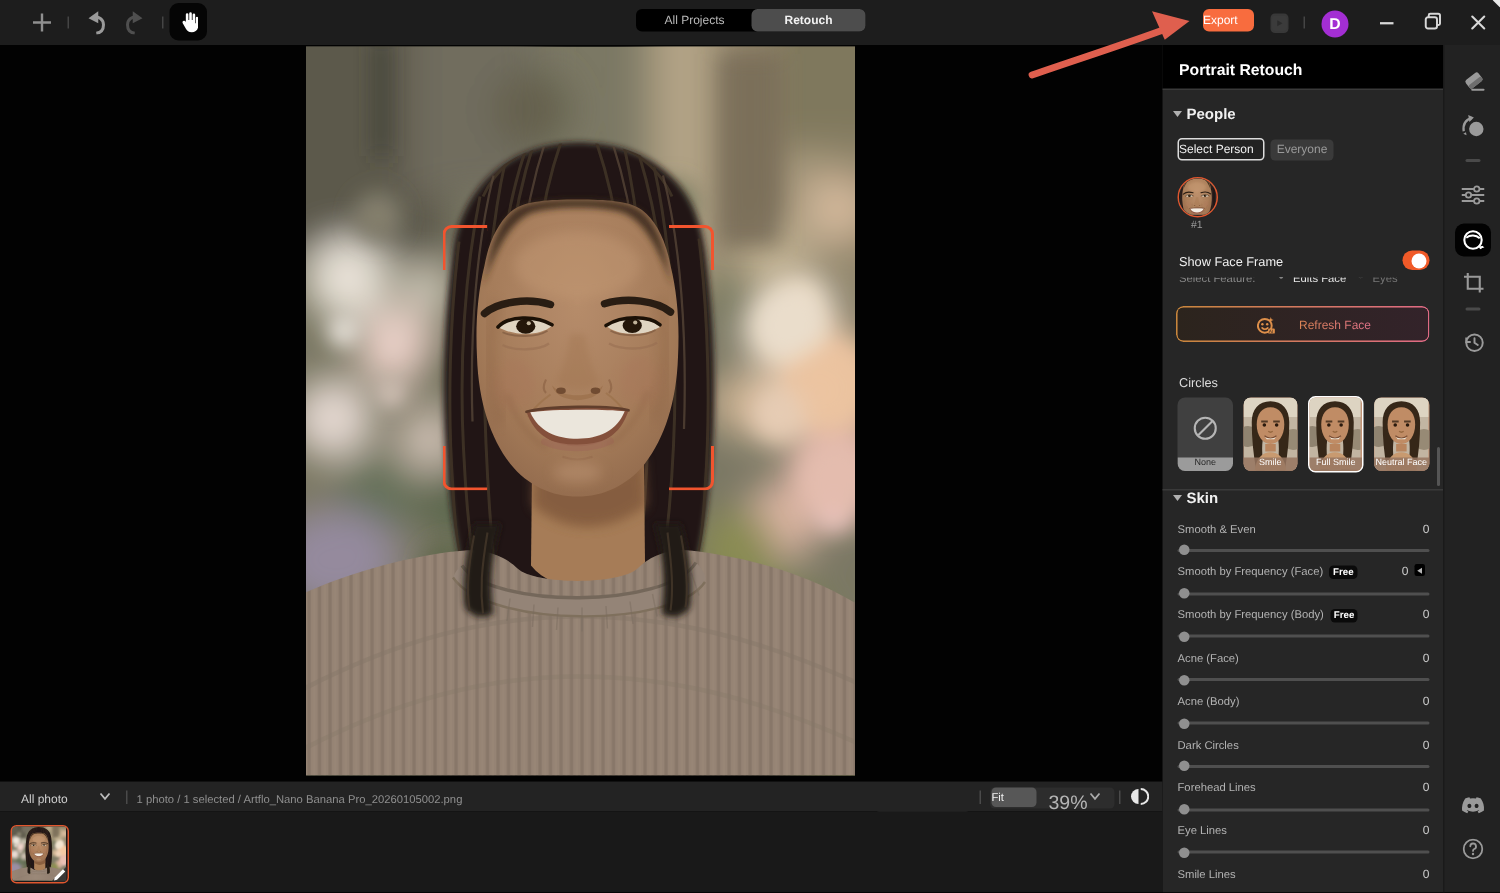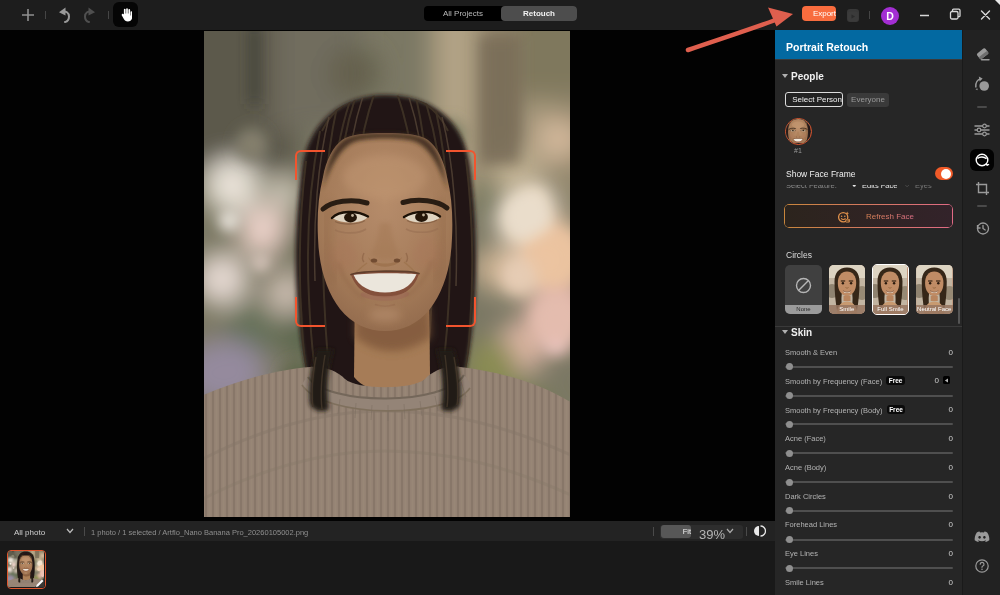--- a/index.html
+++ b/index.html
@@ -6,21 +6,21 @@
 html,body { width:1000px; height:595px; background:#000; font-family:"Liberation Sans", sans-serif; overflow:hidden; }
 #app { position:relative; width:1000px; height:595px; }
 .abs { position:absolute; }
 
 
 #topbar { left:0; top:0; width:1000px; height:30px; background:#1d1d1d; }
 #handbtn { left:113px; top:2px; width:25px; height:25px; background:#050505; border-radius:6px; }
 #tabs { left:424px; top:6px; width:153px; height:15px; background:#000000; border-radius:4px; }
 #tab-all { left:0; top:0; width:78px; height:15px; color:#b9b9b9; font-size:8px; line-height:15px; text-align:center; }
 #tab-editor { left:77px; top:0; width:76px; height:15px; background:#4d4d4d; border-radius:4px; color:#f2f2f2; font-size:8px; line-height:15px; text-align:center; font-weight:bold; }
-#exportbtn { left:802px; top:6px; width:34px; height:15px; background:#f86c3e; border-radius:4px; color:#fff; font-size:8px; line-height:15.5px; text-align:right; }
+#exportbtn { left:802px; top:6px; width:34px; height:15px; background:#f86c3e; border-radius:4px; color:#fff; font-size:8px; line-height:15.5px; text-align:left; }
 .tdiv { top:11px; width:1px; height:8px; background:#454545; }
 #dimicon { left:847px; top:9px; width:12px; height:13px; background:#383838; border-radius:3px; }
 #avatar { left:881px; top:7px; width:18px; height:18px; background:#a32ed3; border-radius:50%; color:#fff; font-size:10.5px; font-weight:bold; text-align:center; line-height:18px; }
 
 
 #canvas { left:0; top:30px; width:775px; height:491px; background:#020202; }
 #photo { left:204px; top:31px; width:366px; height:486px; filter:brightness(0.97) saturate(0.96); }
 
 
 .fb { position:absolute; width:30px; height:30px; border:0 solid #f2542e; }
@@ -29,25 +29,25 @@
 #fb-bl { left:295px; top:297px; border-left-width:2px; border-bottom-width:2px; border-bottom-left-radius:6px; }
 #fb-br { left:446px; top:297px; border-right-width:2px; border-bottom-width:2px; border-bottom-right-radius:6px; }
 
 
 #bottombar { left:0; top:521px; width:775px; height:20px; background:#232323; color:#bbb; font-size:8px; }
 #filmstrip { left:0; top:541px; width:775px; height:54px; background:#191919; }
 #thumb { left:7px; top:550px; width:39px; height:39px; border:1.5px solid #e0562e; border-radius:4px; overflow:hidden; }
 
 
 #panel { left:775px; top:30px; width:187px; height:565px; background:#262626; }
-#panelheader { left:0; top:0; width:187px; height:30px; background:#0369a1; border-bottom:1px solid #3a3a3a; color:#fff; font-size:10.5px; font-weight:bold; line-height:34px; padding-left:11px; }
+#panelheader { left:0; top:0; width:187px; height:30px; background:#000000; border-bottom:1px solid #3a3a3a; color:#fff; font-size:10.5px; font-weight:bold; line-height:34px; padding-left:11px; }
 .sect-title { color:#f0f0f0; font-size:10px; font-weight:bold; }
 .tri { width:0; height:0; border-left:3.5px solid transparent; border-right:3.5px solid transparent; border-top:4.5px solid #b0b0b0; }
 
-#btn-select { left:10px; top:62px; width:58px; height:15px; border:1px solid #dcdcdc; border-radius:3px; color:#f0f0f0; font-size:8px; line-height:13.5px; text-align:right; background:#222; white-space:nowrap; }
+#btn-select { left:10px; top:62px; width:58px; height:15px; border:1px solid #dcdcdc; border-radius:3px; color:#f0f0f0; font-size:8px; line-height:13.5px; text-align:left; background:#222; white-space:nowrap; }
 #btn-everyone { left:72px; top:63px; width:42px; height:13.5px; background:#3a3a3a; border-radius:3px; color:#9a9a9a; font-size:8px; line-height:14px; text-align:center; white-space:nowrap; }
 #pavatar { left:10px; top:88px; width:27px; height:27px; border-radius:50%; border:1.5px solid #e0562e; overflow:hidden; }
 
 #toggle { left:159.5px; top:137px; width:18px; height:13px; background:#f05a28; border-radius:7px; }
 #toggle::after { content:""; position:absolute; right:1.5px; top:1.5px; width:10px; height:10px; border-radius:50%; background:#fff; }
 
 #refreshbtn { left:9px; top:174px; width:169px; height:24px; border-radius:5px; background:linear-gradient(90deg,#2c241d,#33232a); border:1px solid transparent;
   background-clip:padding-box; }
 #refreshborder { left:9px; top:174px; width:169px; height:24px; border-radius:5px; background:linear-gradient(90deg,#c8863c,#e06a85); -webkit-mask:linear-gradient(#fff 0 0) content-box, linear-gradient(#fff 0 0); -webkit-mask-composite:xor; mask-composite:exclude; padding:1px; }
 
@@ -357,21 +357,21 @@
   <div id="bottombar" class="abs">
     <div class="abs" style="left:14px;top:6.5px;color:#cfcfcf">All photo</div>
     <svg class="abs" style="left:66px;top:7px" width="8" height="6" viewBox="0 0 8 6">
         <path d="M1 1 L4 4.5 L7 1" fill="none" stroke="#bbb" stroke-width="1.2"></path>
       </svg>
     <div class="abs" style="left:84px;top:6px;width:1px;height:9px;background:#4a4a4a"></div>
     <div class="abs" style="left:91px;top:7px;color:#8f8f8f;font-size:7.5px">1 photo / 1 selected / Artflo_Nano Banana Pro_20260105002.png</div>
     <div class="abs" style="left:583px;top:20px;width:64px;height:13px;border:1px solid #3c3c3c;border-radius:3px;color:#585858;font-size:7.5px;line-height:12px;text-align:center">Copy Edits ⧉</div>
     <div class="abs" style="left:653px;top:6px;width:1px;height:9px;background:#4a4a4a"></div>
     <div class="abs" style="left:660px;top:3.5px;width:83px;height:14px;background:#2d2d2d;border-radius:3px"></div>
-    <div class="abs" style="left:661px;top:4px;width:30px;height:13px;background:#575757;border-radius:3px;color:#f2f2f2;text-align:right;line-height:13px;font-size:7.5px">Fit</div>
+    <div class="abs" style="left:661px;top:4px;width:30px;height:13px;background:#575757;border-radius:3px;color:#f2f2f2;text-align:left;line-height:13px;font-size:7.5px">Fit</div>
     <div class="abs" style="left:699px;top:5.5px;color:#b5b5b5;font-size:13px">39%</div>
     <svg class="abs" style="left:726px;top:7px" width="8" height="6" viewBox="0 0 8 6">
         <path d="M1 1 L4 4.5 L7 1" fill="none" stroke="#aaa" stroke-width="1.2"></path>
       </svg>
     <div class="abs" style="left:746px;top:6px;width:1px;height:9px;background:#4a4a4a"></div>
     <svg class="abs" style="left:753px;top:4px" width="13" height="12" viewBox="0 0 13 12">
         <path d="M6 1 A5 5 0 0 0 6 11 Z" fill="#e8e8e8"></path>
         <path d="M7.5 1 A5 5 0 0 1 7.5 11" fill="none" stroke="#e8e8e8" stroke-width="1.3"></path>
       </svg>
   </div>

